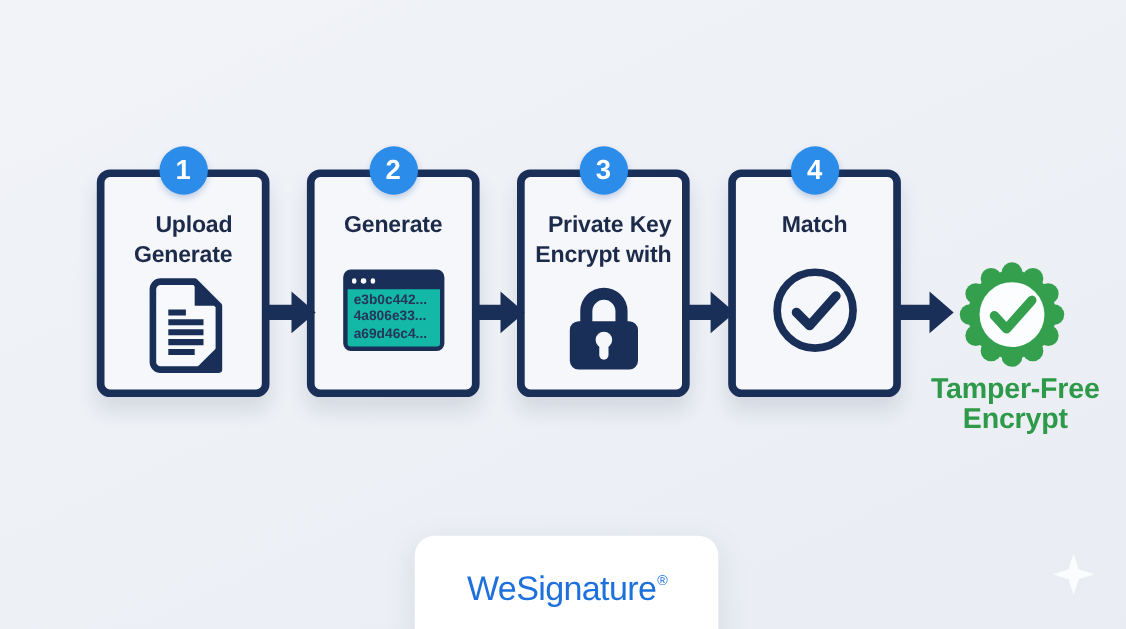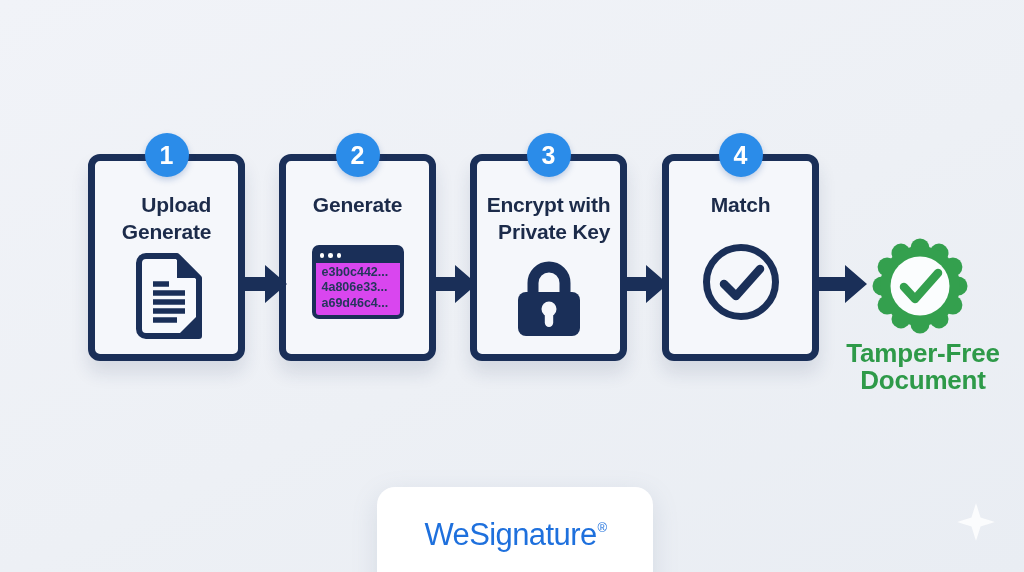--- a/index.html
+++ b/index.html
@@ -22,21 +22,21 @@
     color:#fff;font-size:25px;font-weight:bold;
     display:flex;align-items:center;justify-content:center;
     box-shadow:0 3px 6px rgba(30,80,160,.25);
   }
   .card-title{
     text-align:right;font-weight:bold;font-size:21px;line-height:27px;
     color:#1c2b4a;letter-spacing:-.2px;
   }
   .icon-zone{flex:1;display:flex;align-items:center;justify-content:center;padding-bottom:8px;}
   
-  .hash-window{width:92px;border:4px solid #1a2f58;border-radius:7px;background:#d946ef;box-sizing:border-box;}
+  .hash-window{width:92px;border:4px solid #1a2f58;border-radius:7px;background:#14b8a6;box-sizing:border-box;}
   .hash-head{background:#1a2f58;height:15px;display:flex;align-items:center;gap:4px;padding-left:5px;margin:-1px;border-radius:3px 3px 0 0;}
   .dot{width:4.5px;height:4.5px;border-radius:50%;background:#fff;}
   .hash-body{padding:3px 5px 4px 6px;}
   .hash-line{font-size:12.5px;font-weight:bold;line-height:15.5px;color:#25365c;white-space:nowrap;}
   
   .arrow{position:absolute;top:262px;}
   .ar1{left:240px}.ar2{left:430px}.ar3{left:621px}.ar4{left:814px}
   
   .seal{position:absolute;left:868px;top:234px;}
   .seal-label{
@@ -103,22 +103,22 @@
           <div class="hash-line">4a806e33...</div>
           <div class="hash-line">a69d46c4...</div>
         </div>
       </div>
     </div>
   </div>
 
   <div class="card card3">
     <div class="num">3</div>
     <div class="card-title">
+      <div>Private Key</div>
       <div>Encrypt with</div>
-      <div>Private Key</div>
     </div>
     <div class="icon-zone">
       <svg width="86" height="88" viewBox="0 0 86 88">
         <path d="M27,44 V31 a16,16 0 0 1 32,0 V44" fill="none" stroke="#1a2f58" stroke-width="11"></path>
         <rect x="12" y="40" width="62" height="44" rx="8" fill="#1a2f58"></rect>
         <circle cx="43" cy="57" r="7.5" fill="#f5f7fb"></circle>
         <rect x="38.8" y="59" width="8.4" height="16" rx="4.2" fill="#f5f7fb"></rect>
       </svg>
     </div>
   </div>
@@ -163,21 +163,21 @@
         <circle cx="52" cy="14" r="9.5"></circle>
       <circle cx="71" cy="19.1" r="9.5"></circle>
         <circle cx="84.9" cy="33" r="9.5"></circle>
       <circle cx="52" cy="52" r="40"></circle>
     </g>
     <circle cx="52" cy="52" r="29.5" fill="#fbfdfe"></circle>
     <path d="M36,53 L47,65 L70,39" fill="none" stroke="#34a04e" stroke-width="8.5" stroke-linecap="round" stroke-linejoin="round"></path>
   </svg>
   <div class="seal-label">
     <div>Tamper-Free</div>
-    <div>Document</div>
+    <div>Encrypt</div>
   </div>
 
   <div class="brand-card">
     <div class="brand-logo"><span>WeSignature</span><sup>®</sup></div>
   </div>
 
   <div class="sparkle"></div>
 
 </div>
 

